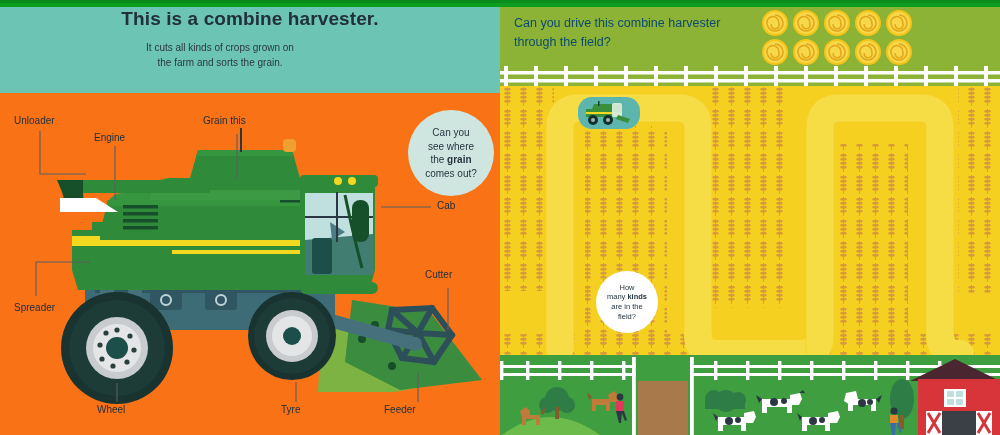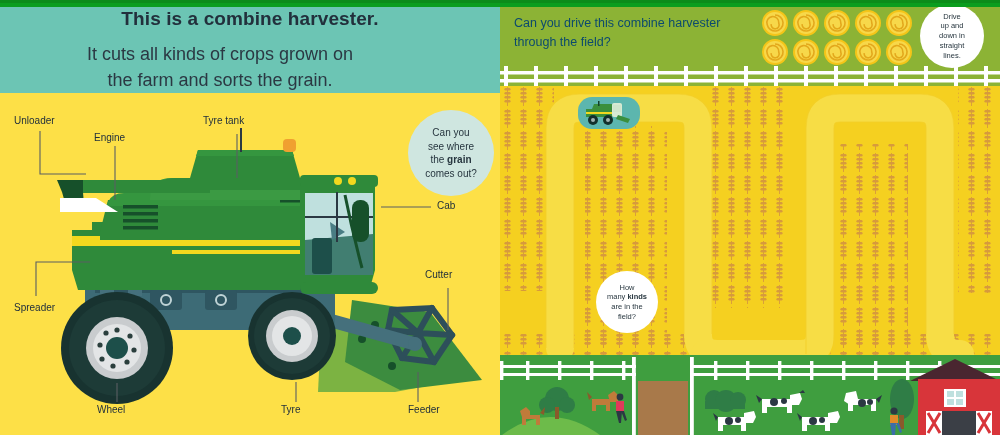--- a/index.html
+++ b/index.html
@@ -7,28 +7,28 @@
     font-family:"Liberation Sans", sans-serif; background:#fff; }
   #page { position:relative; width:1000px; height:435px; overflow:hidden; }
 
   .topbar { position:absolute; left:0; top:0; width:1000px; height:7px;
     background:#0a9d1e; z-index:50; }
   .topbar .dk { position:absolute; left:0; top:0; width:1000px; height:3px;
     background:#0b8c1a; }
 
   
   #left { position:absolute; left:0; top:0; width:500px; height:435px;
-    background:#fde047; overflow:hidden; }
+    background:#f97316; overflow:hidden; }
   #left-header { position:absolute; left:0; top:5px; width:500px; height:88px;
     background:#6cc5b4; }
   #left-title { position:absolute; left:0; top:8px; width:500px;
     text-align:center; font-size:19px; font-weight:bold; color:#22303c;
     letter-spacing:.1px; }
   #left-sub { position:absolute; left:0; top:41px; width:440px;
-    text-align:center; font-size:18px; color:#2b3843; line-height:1.45; }
+    text-align:center; font-size:10px; color:#2b3843; line-height:1.45; }
 
   
   .lab { position:absolute; font-size:10px; color:#22303c; white-space:nowrap; }
 
   
   #bub-grain { position:absolute; left:408px; top:110px; width:86px; height:86px;
     border-radius:50%; background:#cfe6e0; display:flex; align-items:center;
     justify-content:center; text-align:center; }
   #bub-grain span { font-size:10px; color:#27363f; line-height:1.35; display:block; }
   #bub-grain b { font-weight:bold; }
@@ -189,27 +189,27 @@
         <path d="M448 288 L448 330"></path>
         <path d="M36 296 L36 262 L90 262"></path>
         <path d="M117 402 L117 383"></path>
         <path d="M296 402 L296 382"></path>
         <path d="M418 402 L418 372"></path>
       </g>
     </svg>
 
     <div class="lab" style="left:14px; top:115px;">Unloader</div>
     <div class="lab" style="left:94px; top:132px;">Engine</div>
-    <div class="lab" style="left:203px;top:115px;">Tyre tank</div>
+    <div class="lab" style="left:203px;top:115px;">Grain this</div>
     <div class="lab" style="left:437px;top:200px;">Cab</div>
     <div class="lab" style="left:425px;top:269px;">Cutter</div>
     <div class="lab" style="left:14px; top:302px;">Spreader</div>
     <div class="lab" style="left:97px; top:404px;">Wheel</div>
     <div class="lab" style="left:281px;top:404px;">Tyre</div>
-    <div class="lab" style="left:408px;top:404px;">Feeder</div>
+    <div class="lab" style="left:384px;top:404px;">Feeder</div>
 
     <div id="bub-grain">
       <div>
         <span>Can you</span>
         <span>see where</span>
         <span>the <b>grain</b></span>
         <span>comes out?</span>
       </div>
     </div>
   </div>
@@ -232,29 +232,20 @@
       <use href="#baleG" x="62" y="2"></use>
         <use href="#baleG" x="93" y="2"></use>
       <use href="#baleG" x="124" y="2"></use>
       <use href="#baleG" x="0" y="31"></use>
         <use href="#baleG" x="31" y="31"></use>
       <use href="#baleG" x="62" y="31"></use>
         <use href="#baleG" x="93" y="31"></use>
       <use href="#baleG" x="124" y="31"></use>
     </svg>
 
-    <div id="bub-drive">
-      <div>
-        <span>Drive</span>
-        <span>up and</span>
-        <span>down in</span>
-        <span>straight</span>
-        <span>lines.</span>
-      </div>
-    </div>
 
     <svg class="fence" id="fence-top" viewBox="0 0 500 20">
       <rect x="0" y="5" width="500" height="3.5" fill="#fff"></rect>
       <rect x="0" y="13" width="500" height="3.5" fill="#fff"></rect>
       <g fill="#fff">
         <rect x="4" y="0" width="4" height="20"></rect>
           <rect x="34" y="0" width="4" height="20"></rect>
         <rect x="64" y="0" width="4" height="20"></rect>
           <rect x="94" y="0" width="4" height="20"></rect>
         <rect x="124" y="0" width="4" height="20"></rect>

